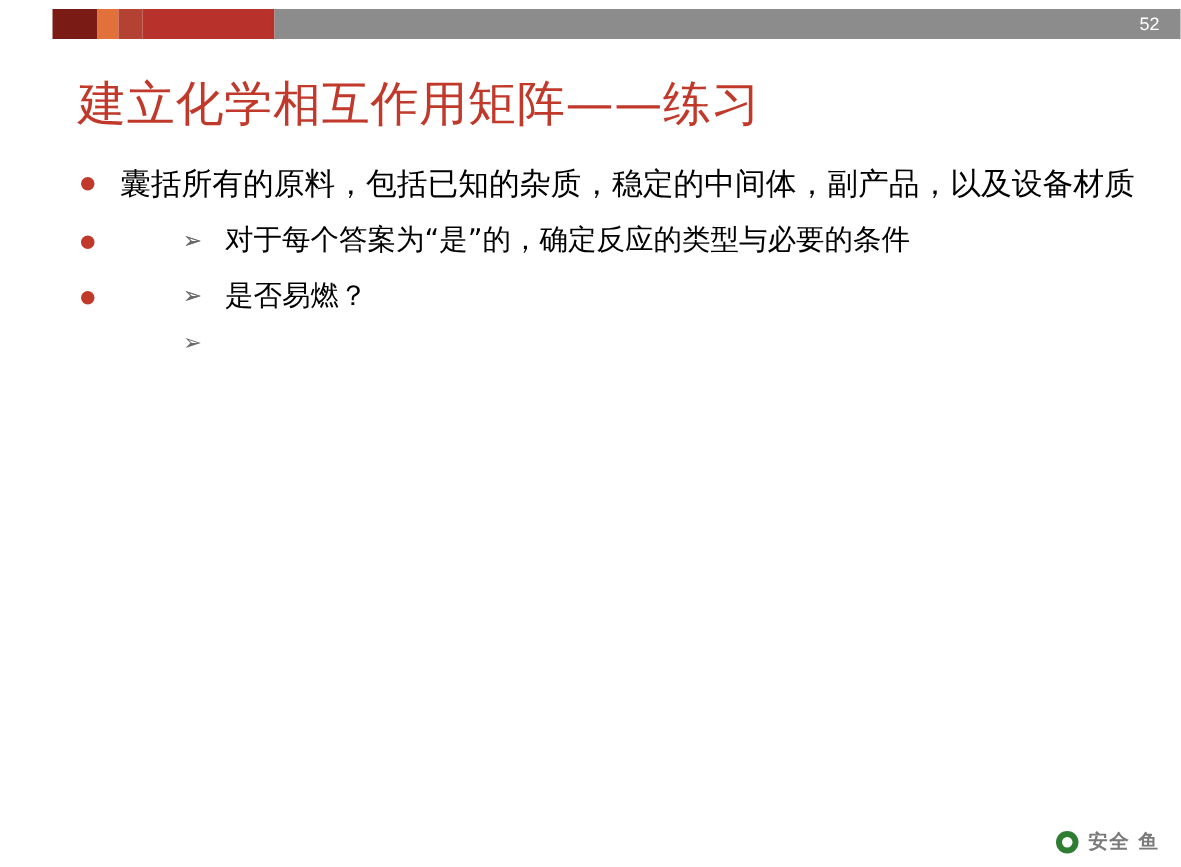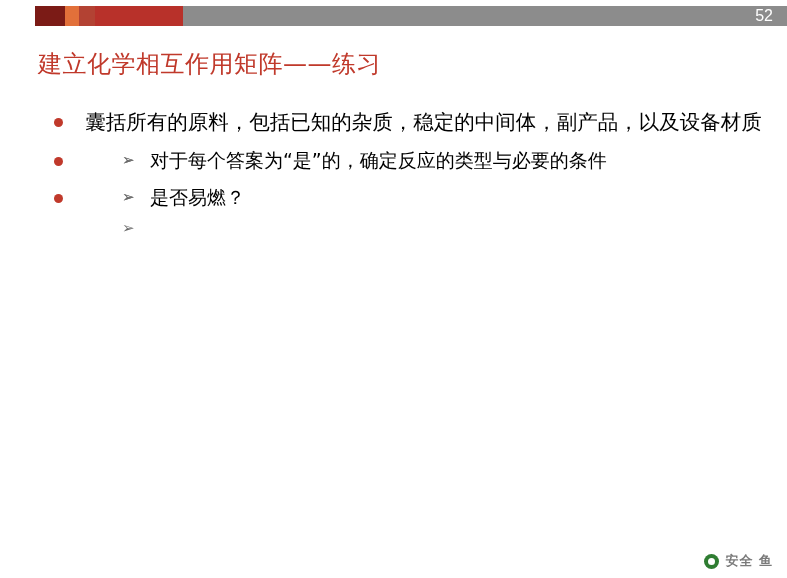--- a/index.html
+++ b/index.html
@@ -39,30 +39,30 @@
   .seg-d { width: 88px;  background: #b8312a; }
   .seg-e { flex: 1;      background: #8c8c8c; }
 
   .page-num {
     position: absolute;
     top: 6px;
     right: 14px;
     height: 20px;
     line-height: 20px;
     color: #ffffff;
-    font-size: 16px;
+    font-size: 12px;
     font-family: "Liberation Sans", sans-serif;
   }
 
   
   .title {
     position: absolute;
     top: 48px;
-    left: 38px;
-    font-size: 24px;
+    left: 52px;
+    font-size: 32px;
     color: #c0392b;
     font-family: "DejaVu Sans", sans-serif;
     font-weight: normal;
     letter-spacing: 0.5px;
     white-space: nowrap;
   }
 
   
   .content {
     position: absolute;
@@ -89,21 +89,20 @@
     position: absolute;
     left: 8px;
     top: 10px;
     width: 9px;
     height: 9px;
     border-radius: 50%;
     background: #c0392b;
   }
   .l1text {
     display: block;
-    text-align: center;
   }
 
   ul.lvl2 {
     list-style: none;
     margin: 6px 0 0 0;
     padding: 0;
   }
   ul.lvl2 > li {
     position: relative;
     padding-left: 34px;

